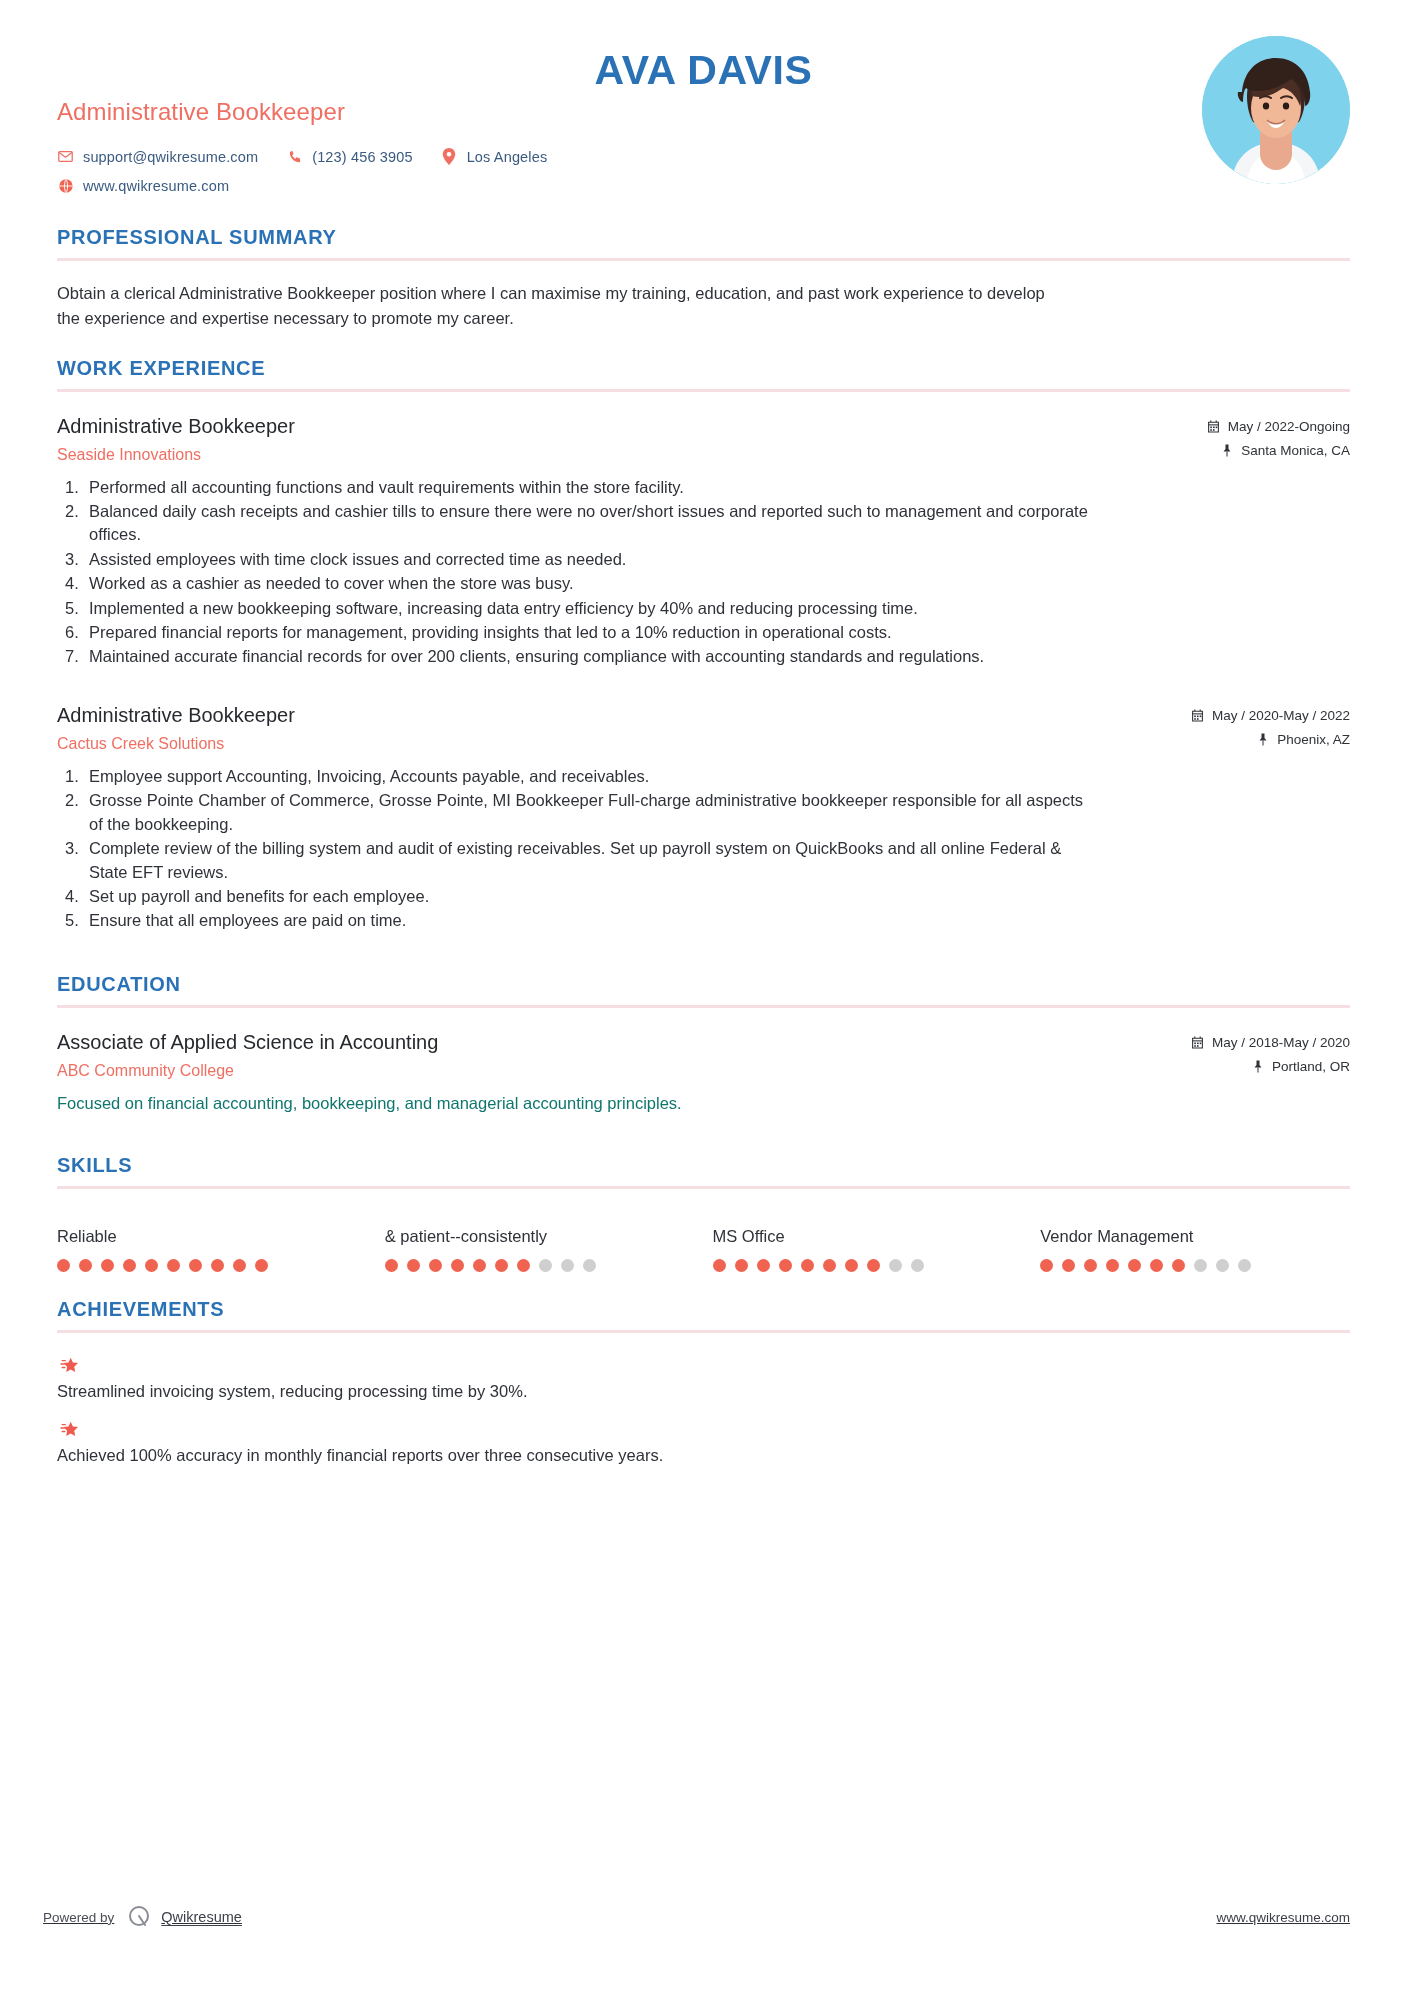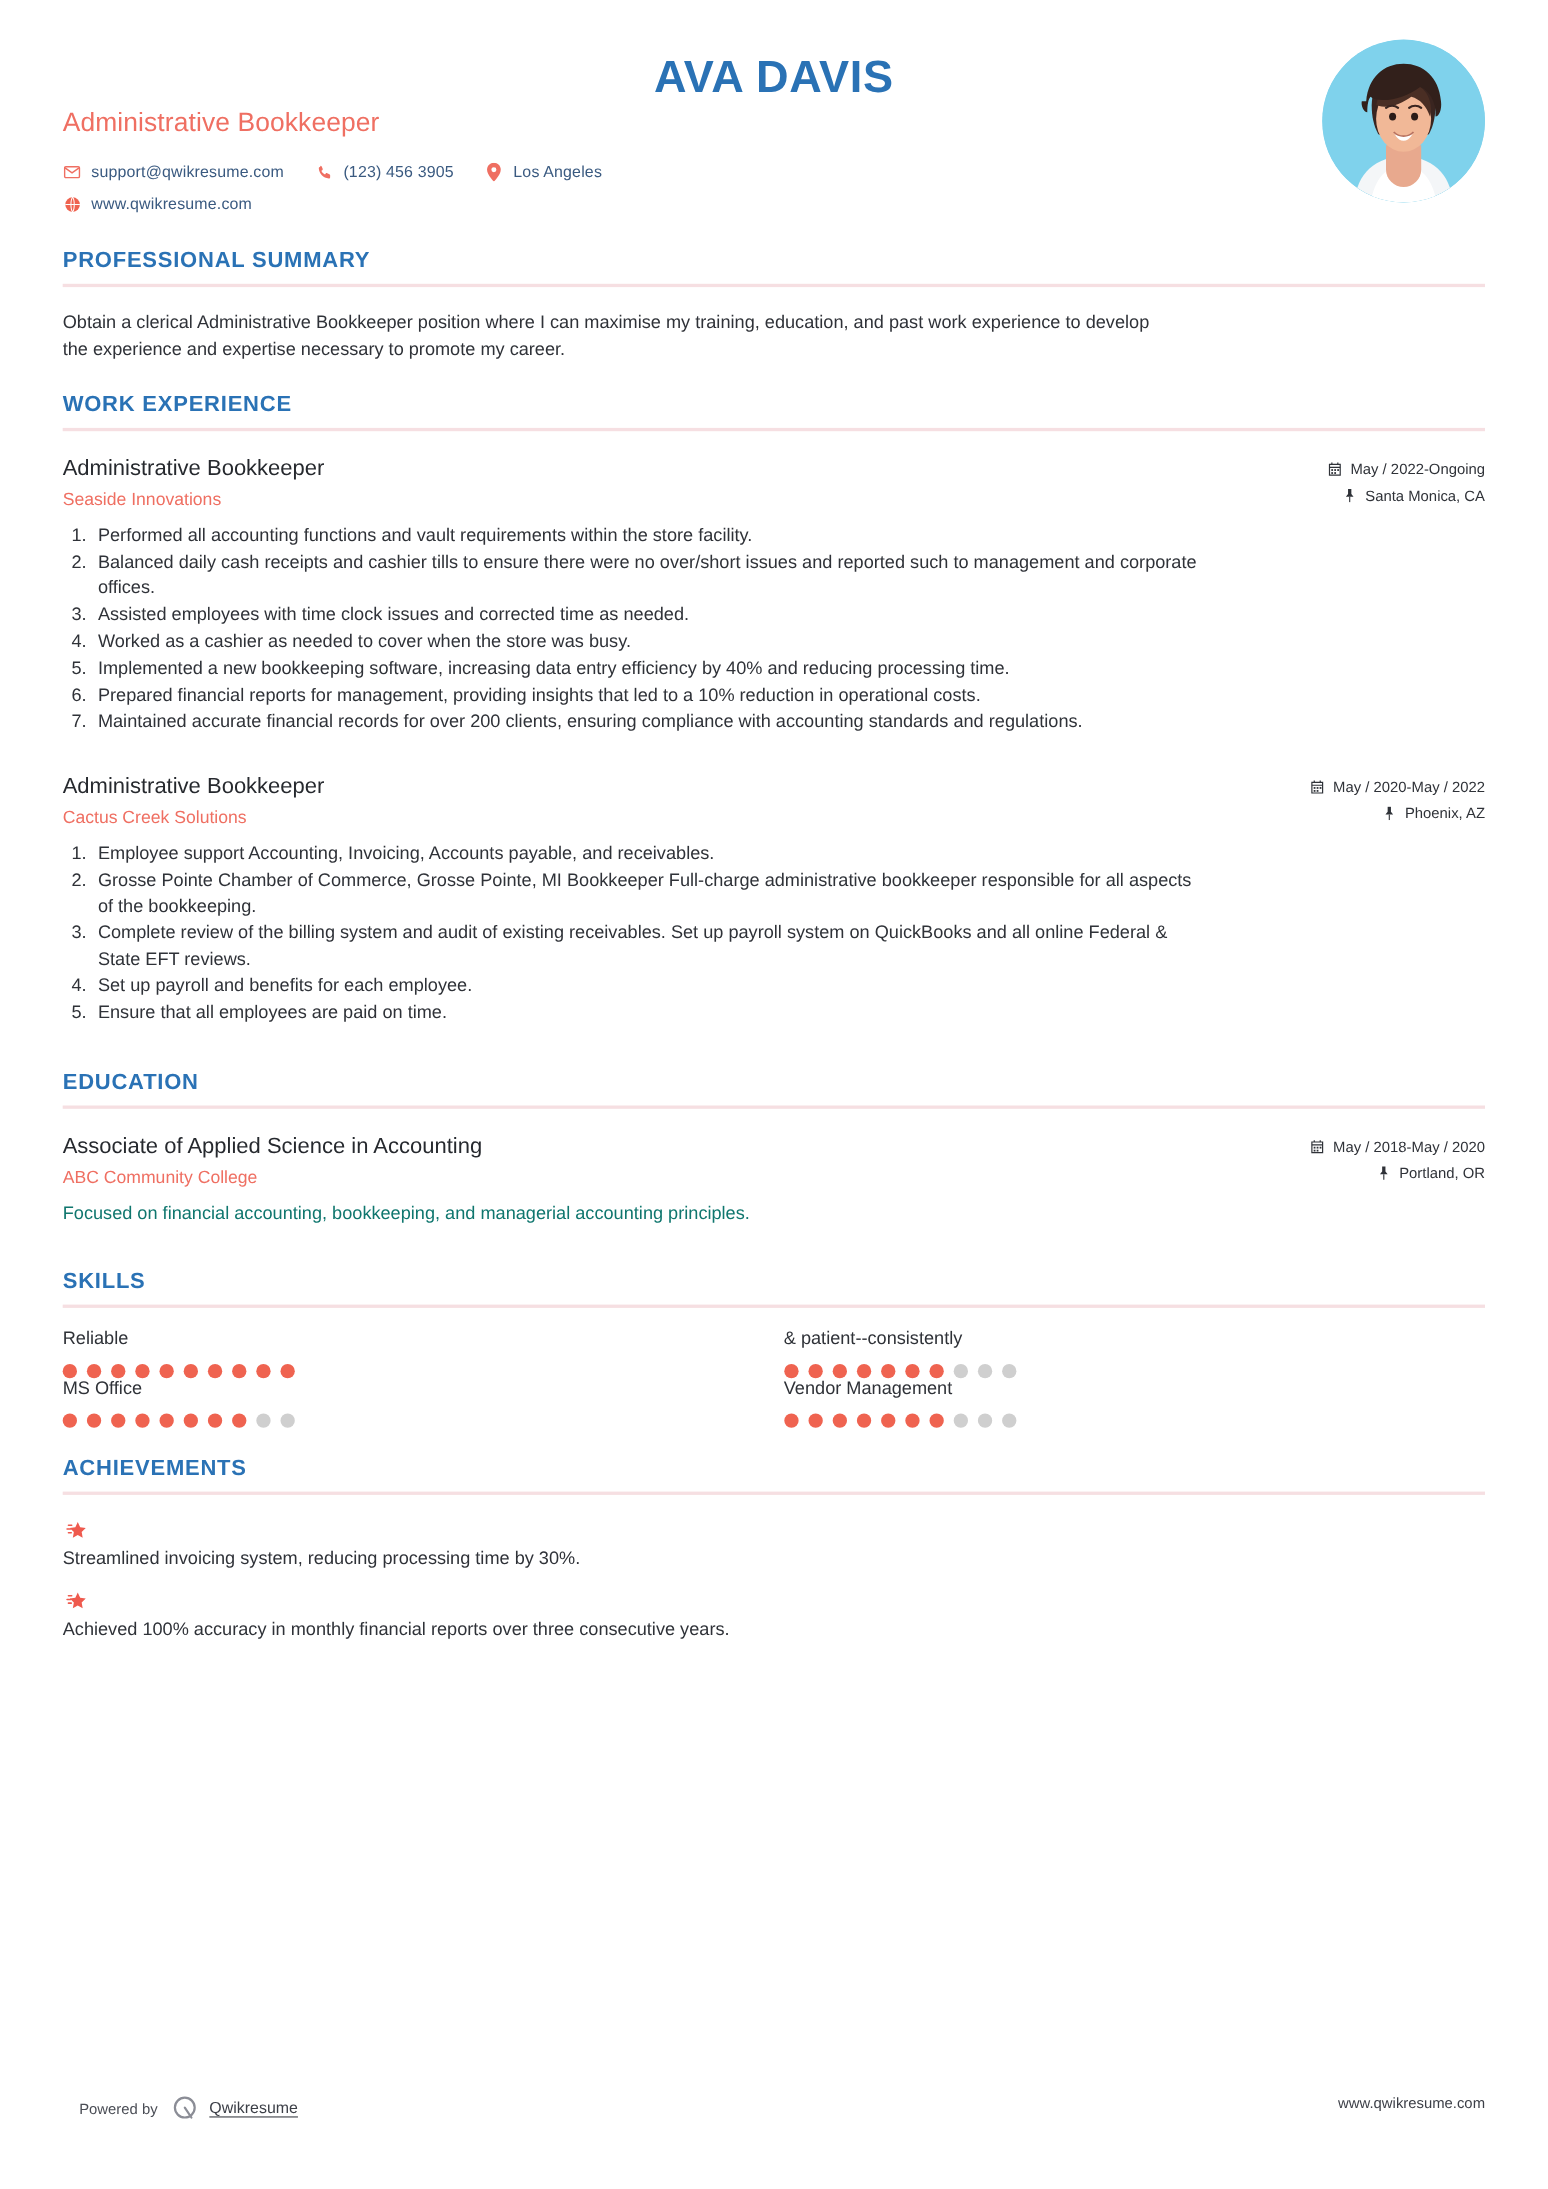--- a/index.html
+++ b/index.html
@@ -76,39 +76,39 @@
   }
   ol.bullets li::before {
     content:counter(bl) ".";
     position:absolute; left:8px; top:0; color:#2f3238;
   }
 
   .edu-desc { font-size:16.5px; line-height:1.45; color:#0f766e; margin-top:12px; }
 
   
   .skills-grid {
-    display:grid; grid-template-columns:repeat(2,1fr);
-    margin-top:19px; column-gap:18px;
+    display:grid; grid-template-columns:repeat(4,1fr);
+    margin-top:38px; column-gap:18px;
   }
   .skill-name { font-size:16.5px; color:#2f3238; margin-bottom:13px; }
   .dots { display:flex; gap:9px; }
   .dot { width:13px; height:13px; border-radius:50%; background:#cfcfcf; }
   .dot.on { background:#ef6350; }
 
   
   .ach-list { margin-top:22px; }
   .ach-item { display:flex; align-items:flex-start; margin-bottom:16px;flex-direction:column; }
   .ach-icon { width:24px; height:24px; margin-right:13px; flex:none; display:inline-flex; align-items:center; justify-content:center; }
   .ach-icon svg { display:block; }
   .ach-text { font-size:16.5px; line-height:1.4; color:#2f3238; padding-top:1px; }
 
   
   .footer {
-    position:absolute; left:72px; right:57px; bottom:60px;
-    display:flex; justify-content:space-between;
+    position:absolute; left:43px; right:57px; bottom:60px;
+    display:flex; align-items:center; justify-content:space-between;text-decoration:underline;
   }
   .powered { display:flex; align-items:center; }
   .powered-label { font-size:13.5px; color:#4a4d55; margin-right:12px; }
   .q-logo { width:26px; height:26px; margin-right:9px; display:inline-flex; align-items:center; justify-content:center; }
   .q-logo svg { display:block; }
   .powered-brand {
     font-size:14.5px; color:#3c3f47; text-decoration:underline;
     text-underline-offset:3px;
   }
   .footer-url { font-size:13.5px; color:#3c3f47; }

